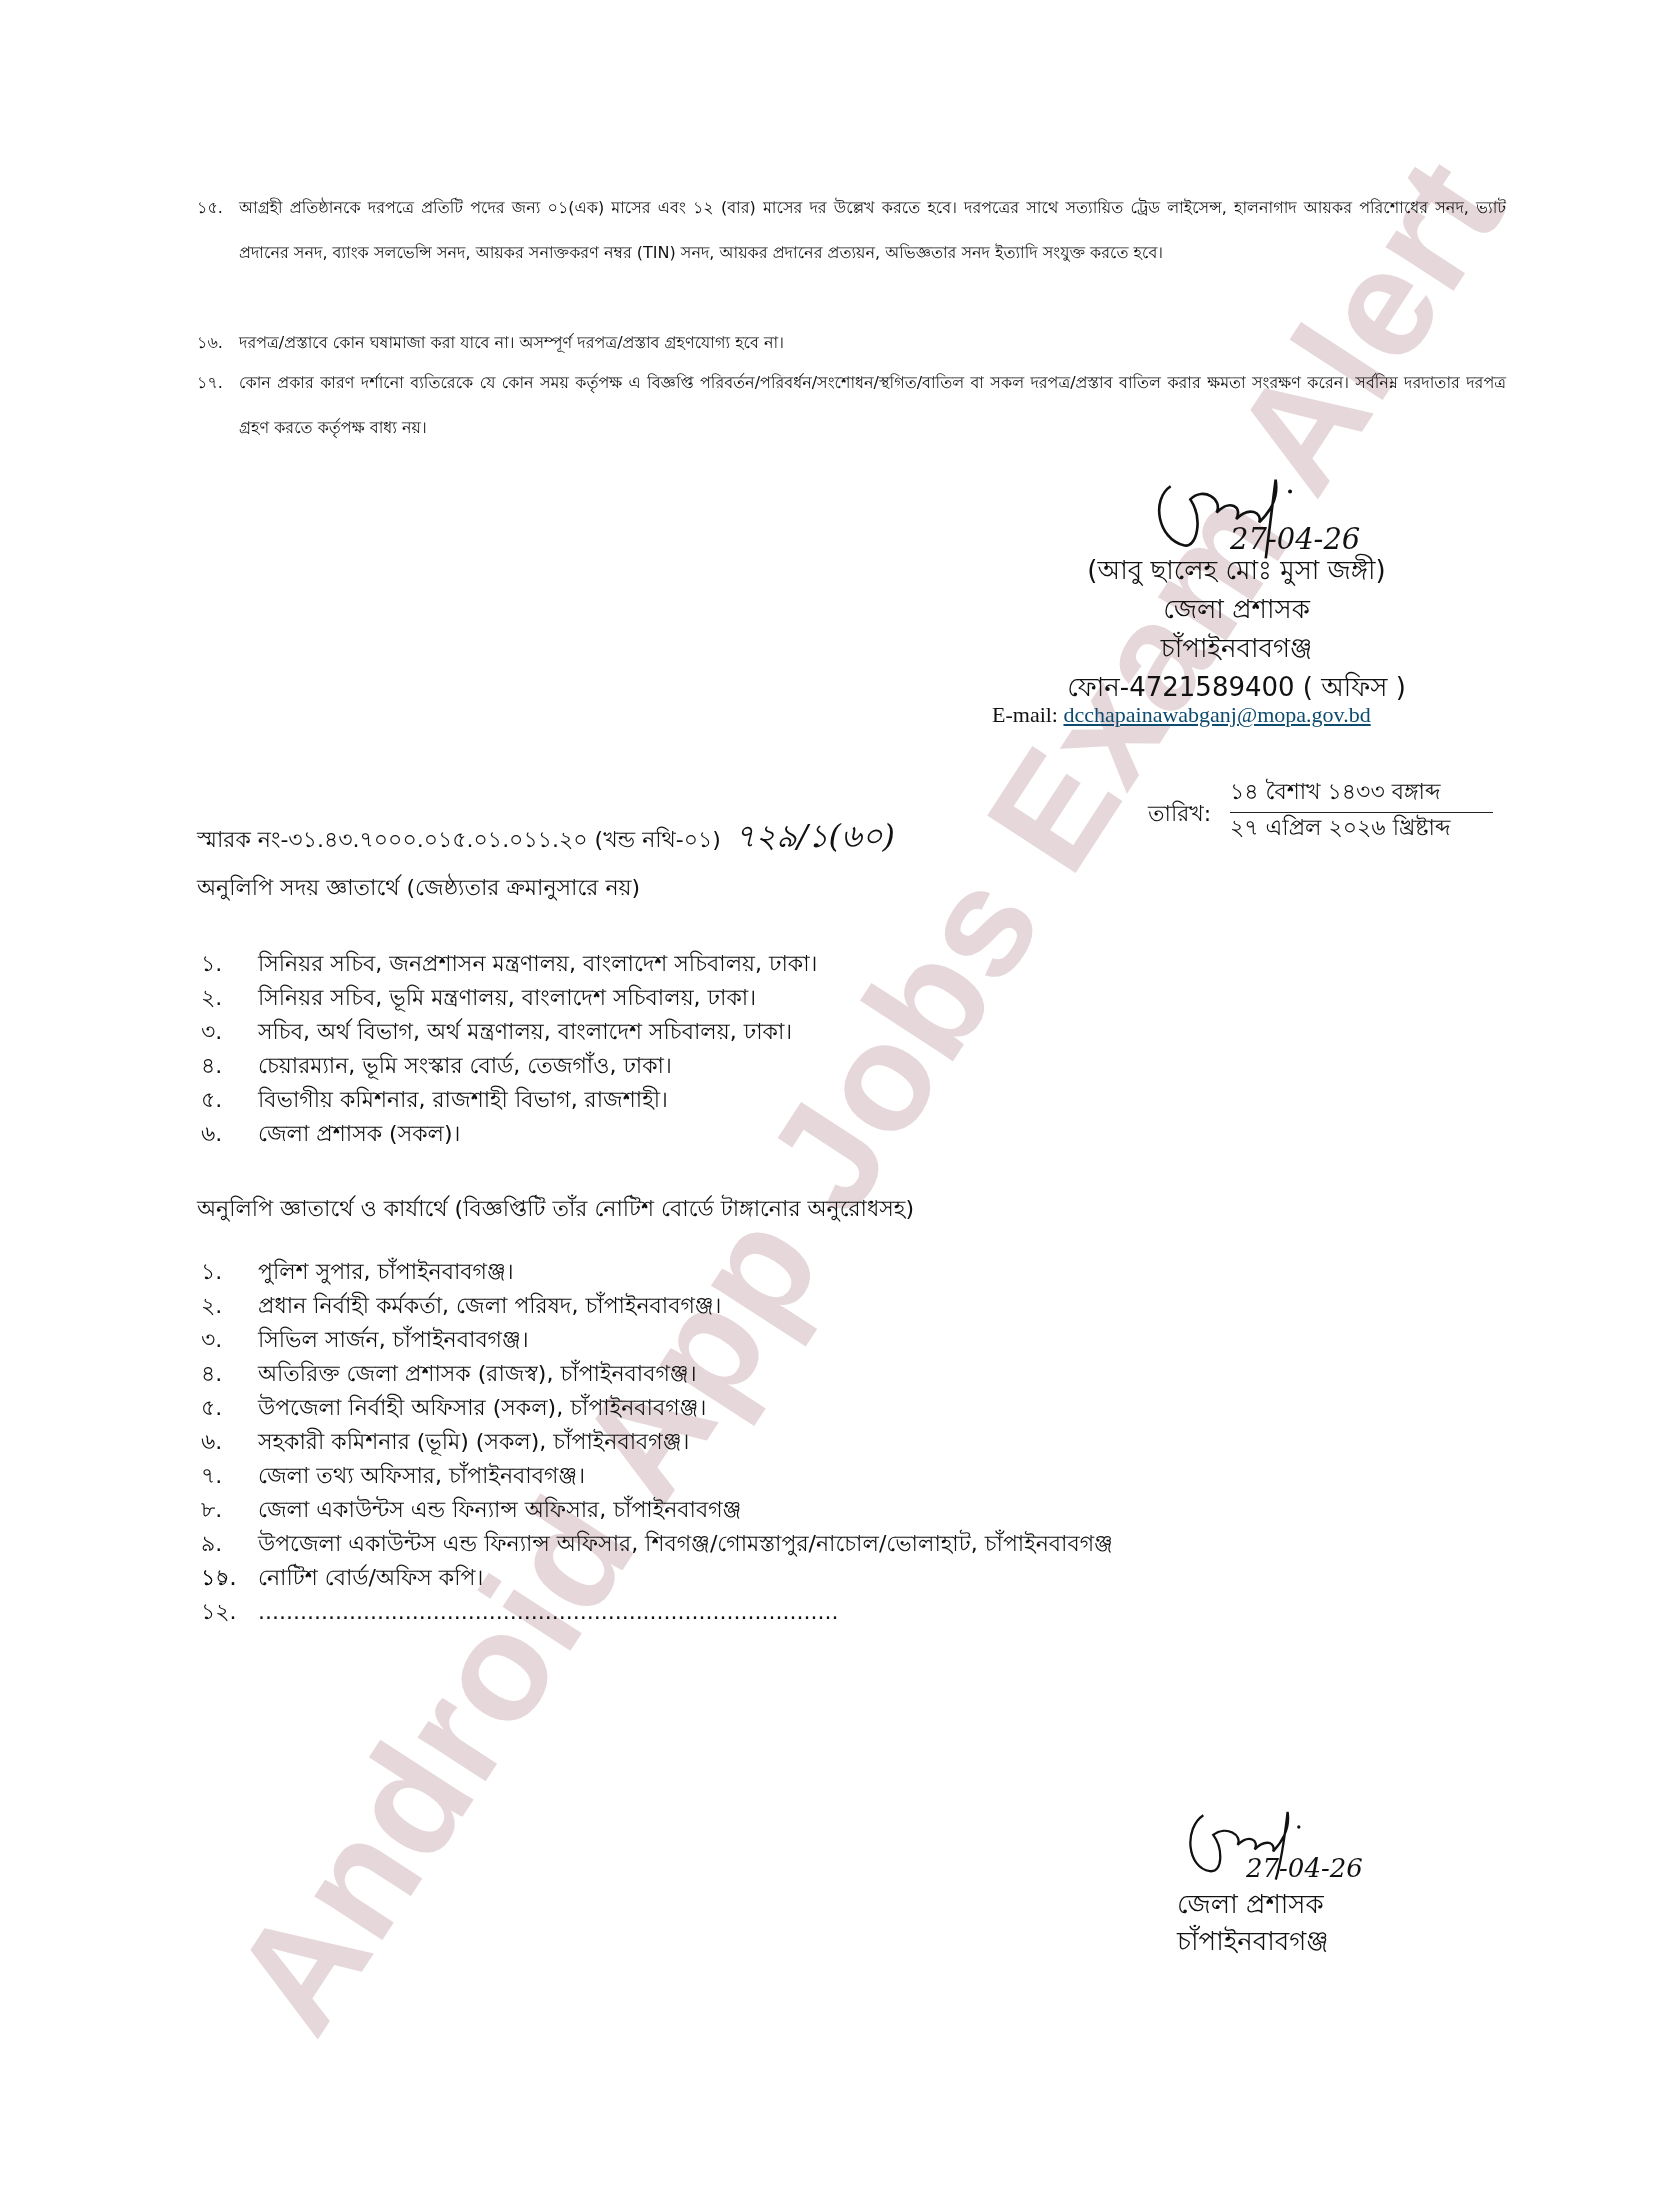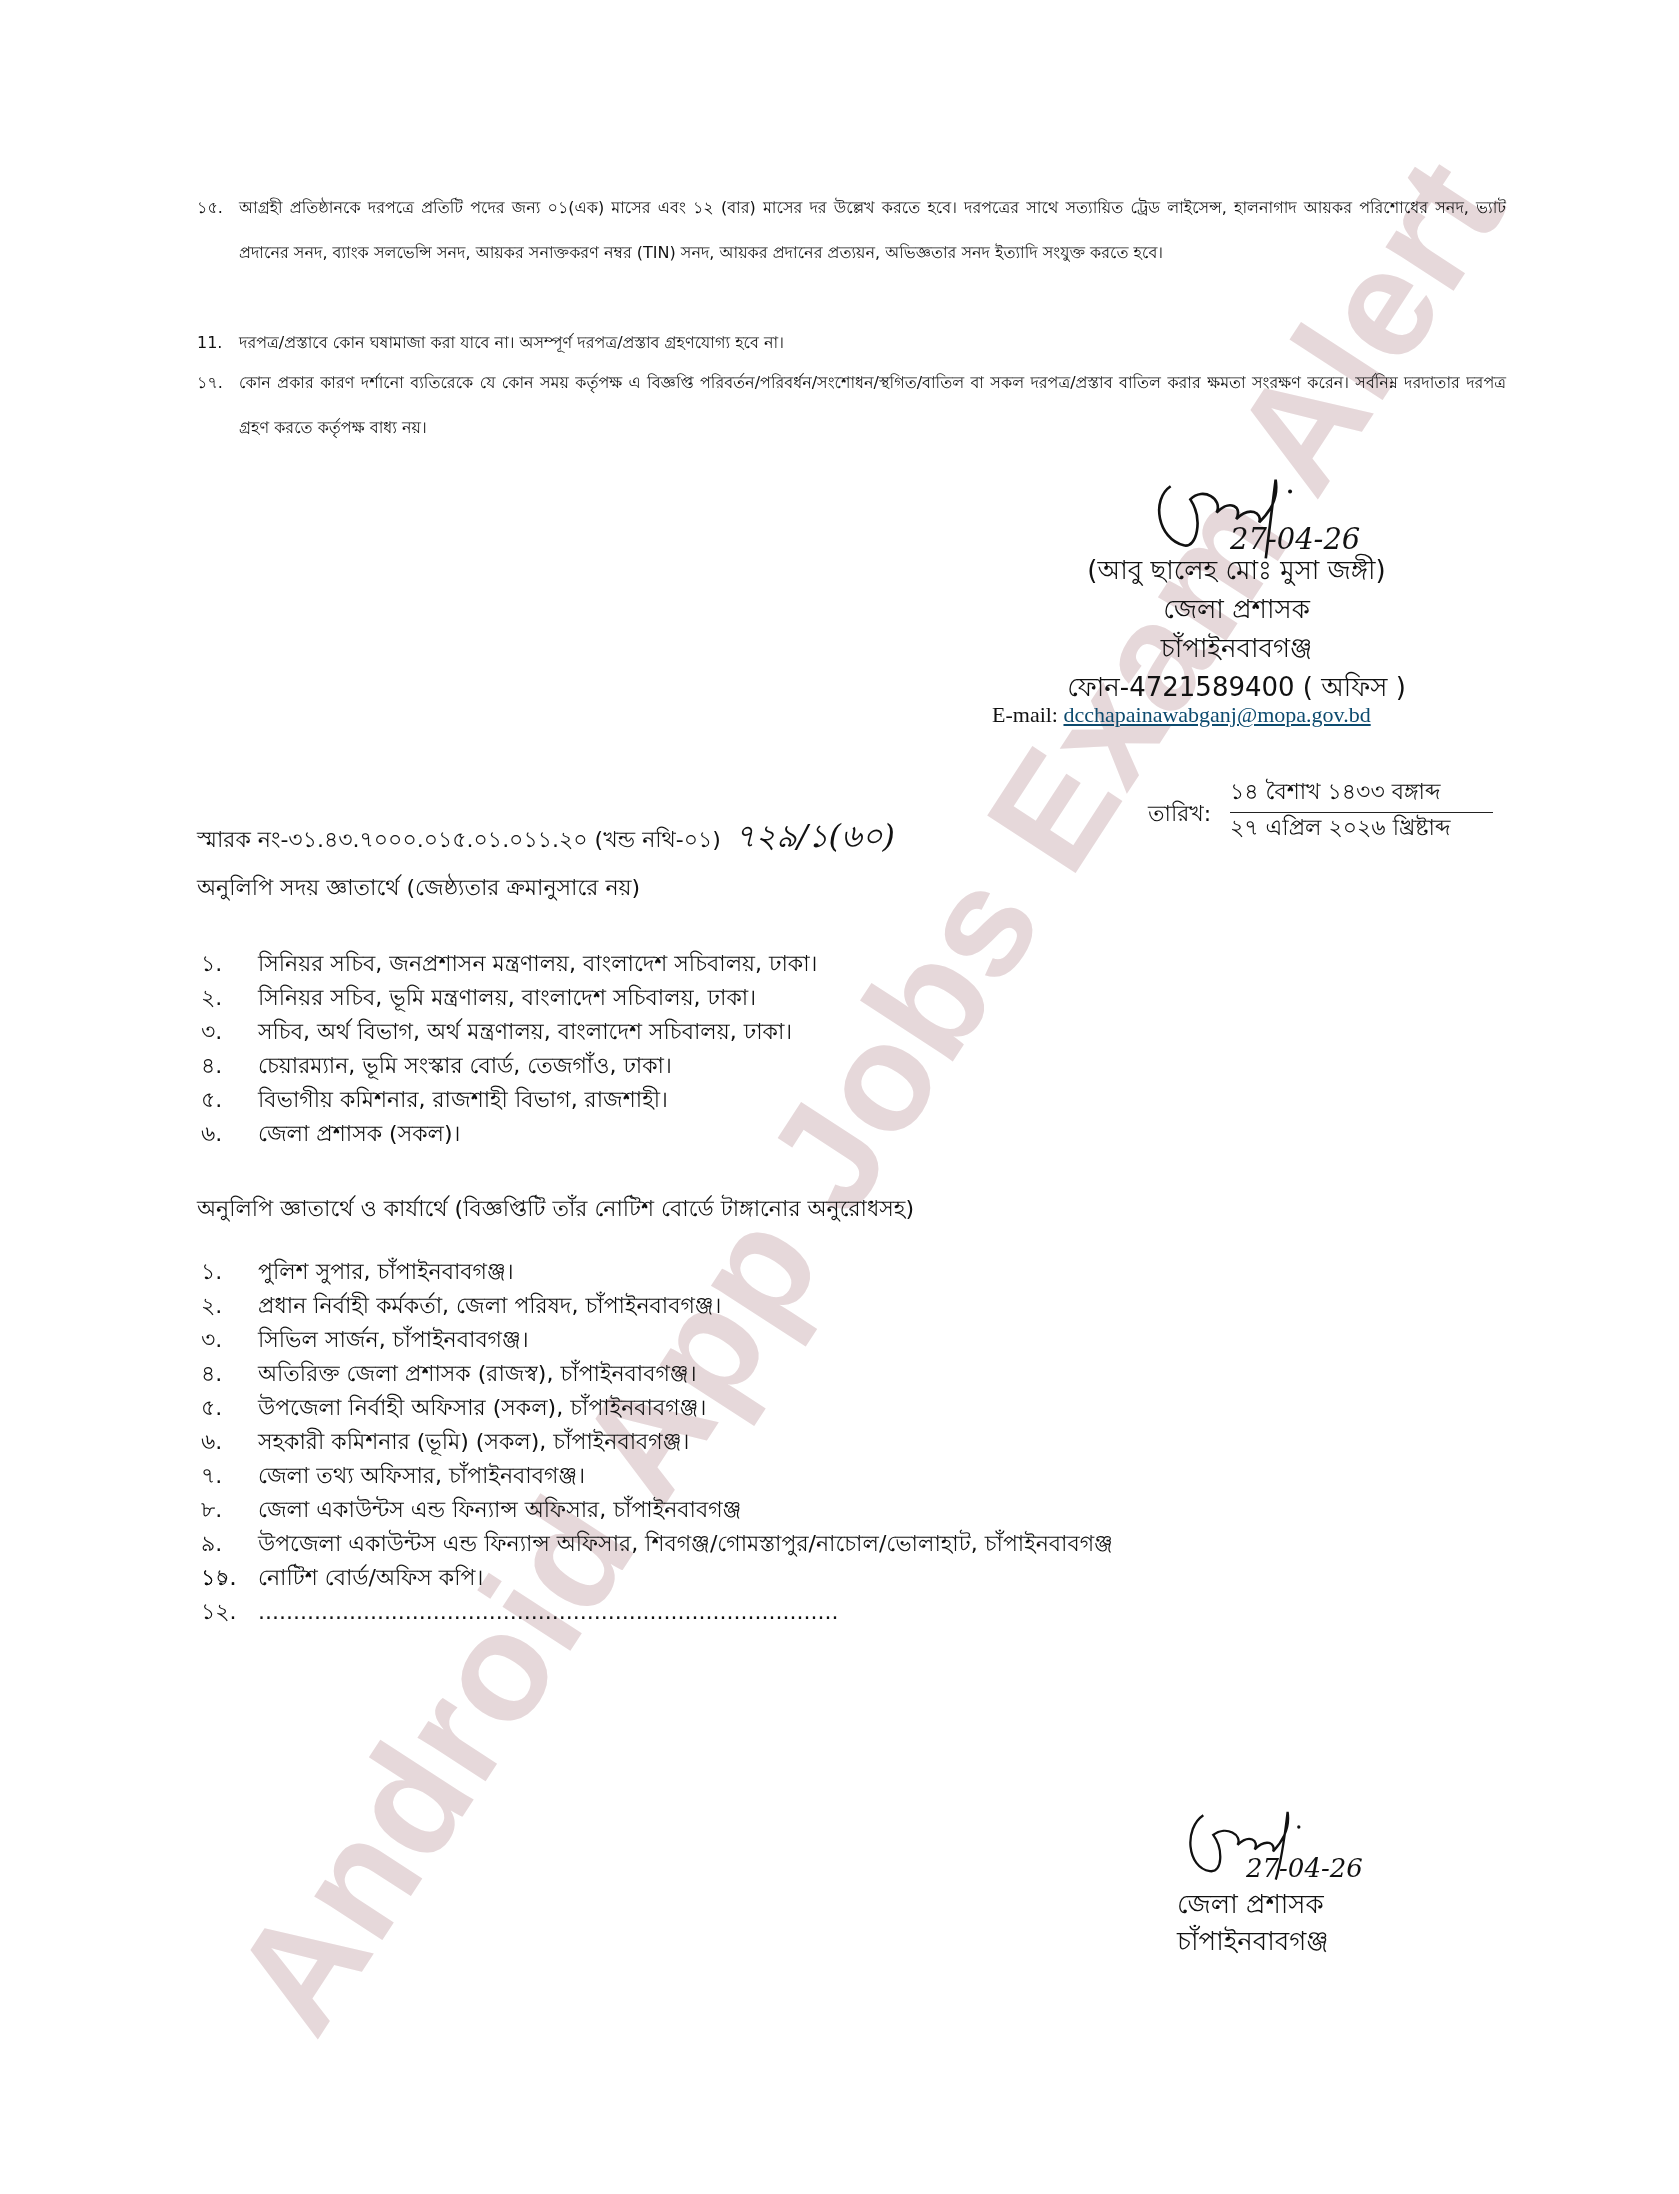--- a/index.html
+++ b/index.html
@@ -42,21 +42,21 @@
 
   <div class="watermark">Android App Jobs Exam Alert</div>
 
   <div class="layer">
 
     <div class="para" style="top:185px;">
       <span class="num">১৫.</span>
       <span class="body">আগ্রহী প্রতিষ্ঠানকে দরপত্রে প্রতিটি পদের জন্য ০১(এক) মাসের এবং ১২ (বার) মাসের দর উল্লেখ করতে হবে। দরপত্রের সাথে সত্যায়িত ট্রেড লাইসেন্স, হালনাগাদ আয়কর পরিশোধের সনদ, ভ্যাট প্রদানের সনদ, ব্যাংক সলভেন্সি সনদ, আয়কর সনাক্তকরণ নম্বর (TIN) সনদ, আয়কর প্রদানের প্রত্যয়ন, অভিজ্ঞতার সনদ ইত্যাদি সংযুক্ত করতে হবে।</span>
     </div>
     <div class="para" style="top:320px;">
-      <span class="num">11.</span>
+      <span class="num">১৬.</span>
       <span class="body">দরপত্র/প্রস্তাবে কোন ঘষামাজা করা যাবে না। অসম্পূর্ণ দরপত্র/প্রস্তাব গ্রহণযোগ্য হবে না।</span>
     </div>
     <div class="para" style="top:360px;">
       <span class="num">১৭.</span>
       <span class="body">কোন প্রকার কারণ দর্শানো ব্যতিরেকে যে কোন সময় কর্তৃপক্ষ এ বিজ্ঞপ্তি পরিবর্তন/পরিবর্ধন/সংশোধন/স্থগিত/বাতিল বা সকল দরপত্র/প্রস্তাব বাতিল করার ক্ষমতা সংরক্ষণ করেন। সর্বনিম্ন দরদাতার দরপত্র গ্রহণ করতে কর্তৃপক্ষ বাধ্য নয়।</span>
     </div>
 
     <svg class="signature" style="left:1144px; top:460px;" width="237" height="105" viewBox="0 0 360 160">
       <path d="M40 40 C 10 60, 20 120, 60 130 C 80 135, 90 90, 70 60 C 90 40, 120 60, 110 80 C 130 60, 150 70, 140 90 C 160 70, 180 80, 175 95 C 190 80, 205 60, 200 30 C 195 70, 190 110, 185 150" fill="none" stroke="#111" stroke-width="4"></path>
       <circle cx="222" cy="48" r="3" fill="#111"></circle>

